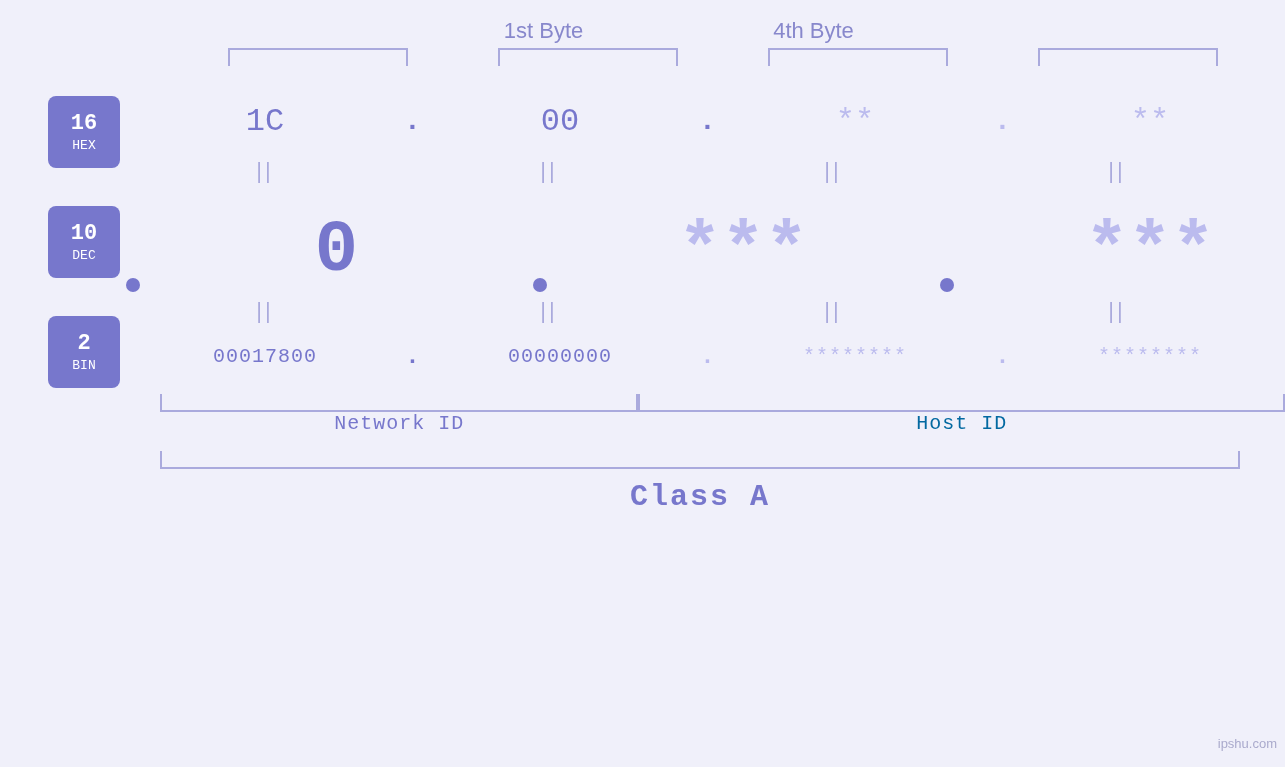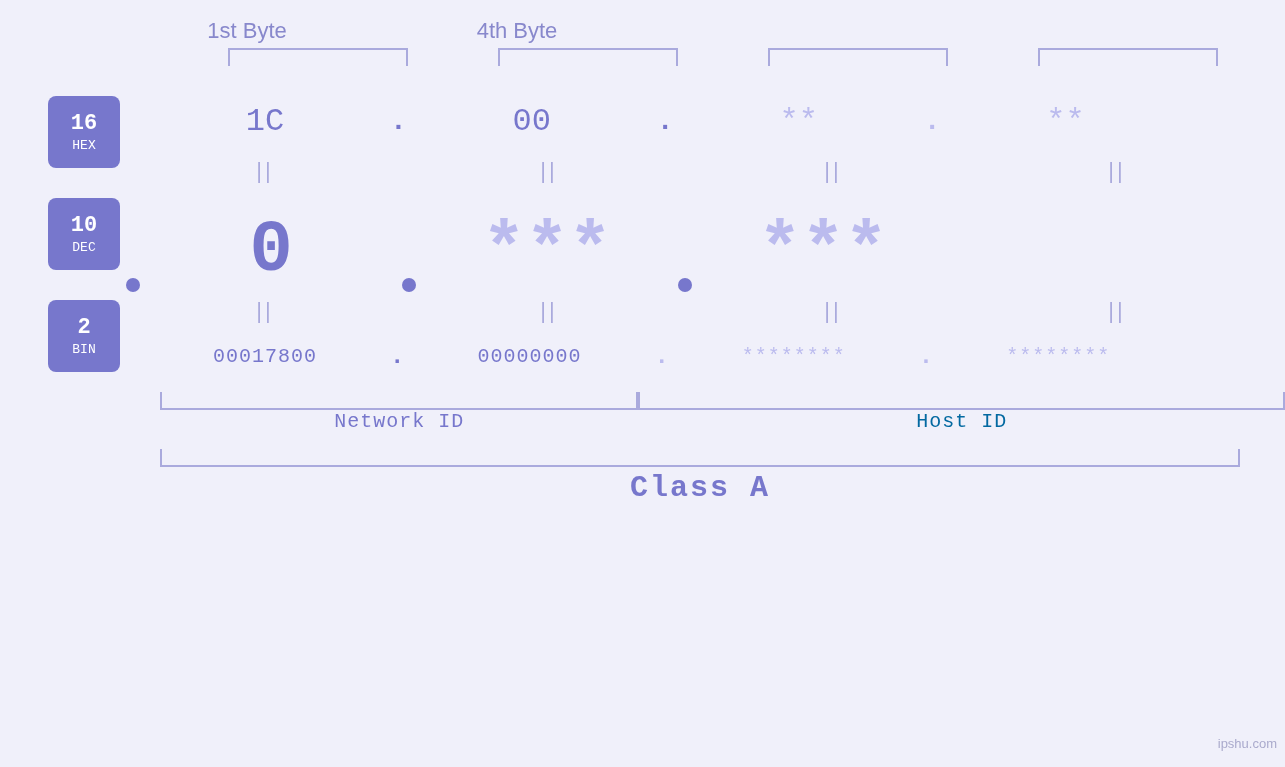--- a/index.html
+++ b/index.html
@@ -18,23 +18,24 @@
       height: 767px;
       position: relative;
       display: flex;
       flex-direction: column;
       align-items: center;
     }
 
     
     .byte-headers {
       display: flex;
+      justify-content: center;
       width: 100%;
       margin-top: 18px;
-      padding-left: 112px;
+      padding-left: 72px;
     }
 
     .byte-header {
       width: 270px;
       text-align: center;
       color: #8888cc;
       font-size: 22px;
       font-family: Arial, sans-serif;
       font-weight: normal;
     }
@@ -72,21 +73,21 @@
     }
 
     
     .badges-col {
       display: flex;
       flex-direction: column;
       align-items: center;
       justify-content: space-around;
       margin-left: 48px;
       margin-right: 10px;
-      gap: 30px;
+      gap: 38px;
       padding-top: 20px;
     }
 
     .badge {
       background-color: #7777cc;
       color: white;
       width: 72px;
       height: 72px;
       border-radius: 8px;
       display: flex;
@@ -111,21 +112,21 @@
       display: flex;
       flex-direction: column;
       flex: 1;
     }
 
     
     .value-row {
       display: flex;
       flex-direction: row;
       align-items: center;
-      justify-content: flex-start;
+      justify-content: space-between;
     }
 
     .value-cell {
       width: 270px;
       display: flex;
       align-items: center;
       justify-content: center;
       position: relative;
     }
 
@@ -245,21 +246,21 @@
       border: 2px solid #aaaadd;
       border-top: none;
     }
 
     
     .class-label-row {
       display: flex;
       justify-content: flex-start;
       width: 100%;
       padding-left: 160px;
-      margin-top: 4px;
+      margin-top: 11px;
     }
 
     .class-label {
       width: 1080px;
       text-align: center;
       color: #7777cc;
       font-size: 30px;
       font-weight: bold;
       letter-spacing: 2px;
     }

